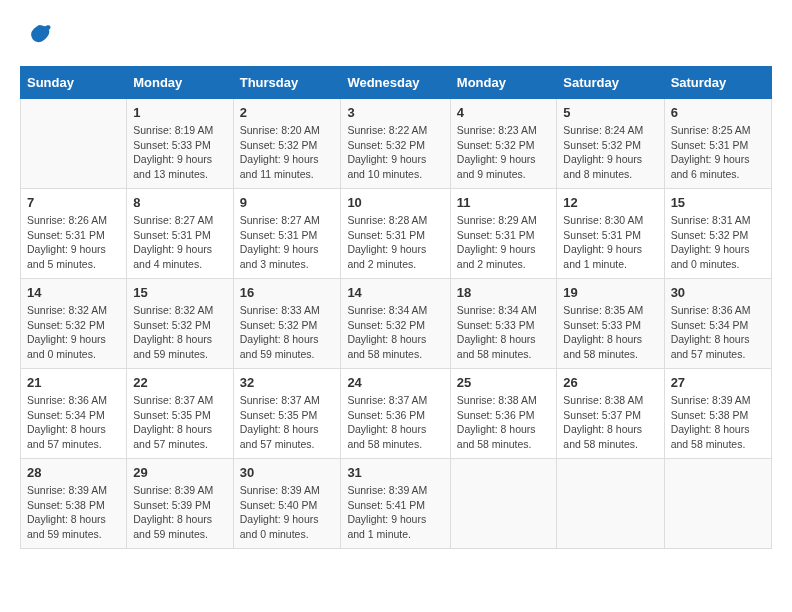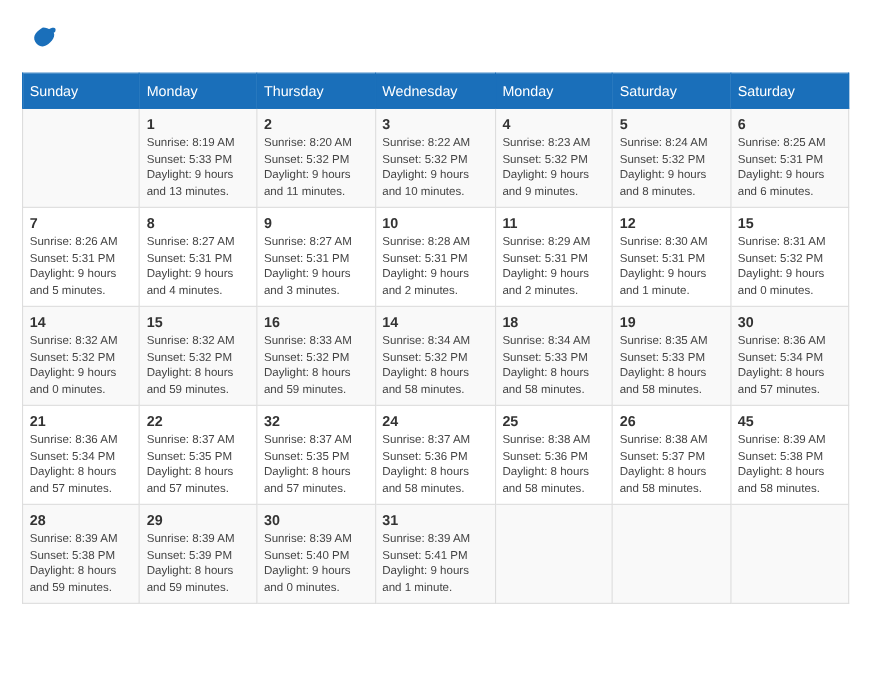--- a/index.html
+++ b/index.html
@@ -52,21 +52,21 @@
       border-collapse: collapse;
       border: 1px solid #ccc;
     }
     thead tr {
       background-color: #1a6fba;
       color: #fff;
     }
     thead th {
       padding: 8px 6px;
       font-size: 13px;
-      font-weight: normal;
+      font-weight: bold;
       text-align: left;
       border: 1px solid #1a6fba;
     }
     tbody tr {
       vertical-align: top;
     }
     tbody td {
       border: 1px solid #ddd;
       padding: 6px;
       font-size: 11px;
@@ -284,21 +284,21 @@
           Sunrise: 8:38 AM<br>Sunset: 5:36 PM<br>Daylight: 8 hours and 58 minutes.
         </div>
         </td>
         <td>
           <div class="day-number">26</div>
         <div class="day-info">
           Sunrise: 8:38 AM<br>Sunset: 5:37 PM<br>Daylight: 8 hours and 58 minutes.
         </div>
         </td>
         <td>
-          <div class="day-number">45</div>
+          <div class="day-number">27</div>
         <div class="day-info">
           Sunrise: 8:39 AM<br>Sunset: 5:38 PM<br>Daylight: 8 hours and 58 minutes.
         </div>
         </td>
       </tr>
       <tr>
         <td>
           <div class="day-number">28</div>
         <div class="day-info">
           Sunrise: 8:39 AM<br>Sunset: 5:38 PM<br>Daylight: 8 hours and 59 minutes.

